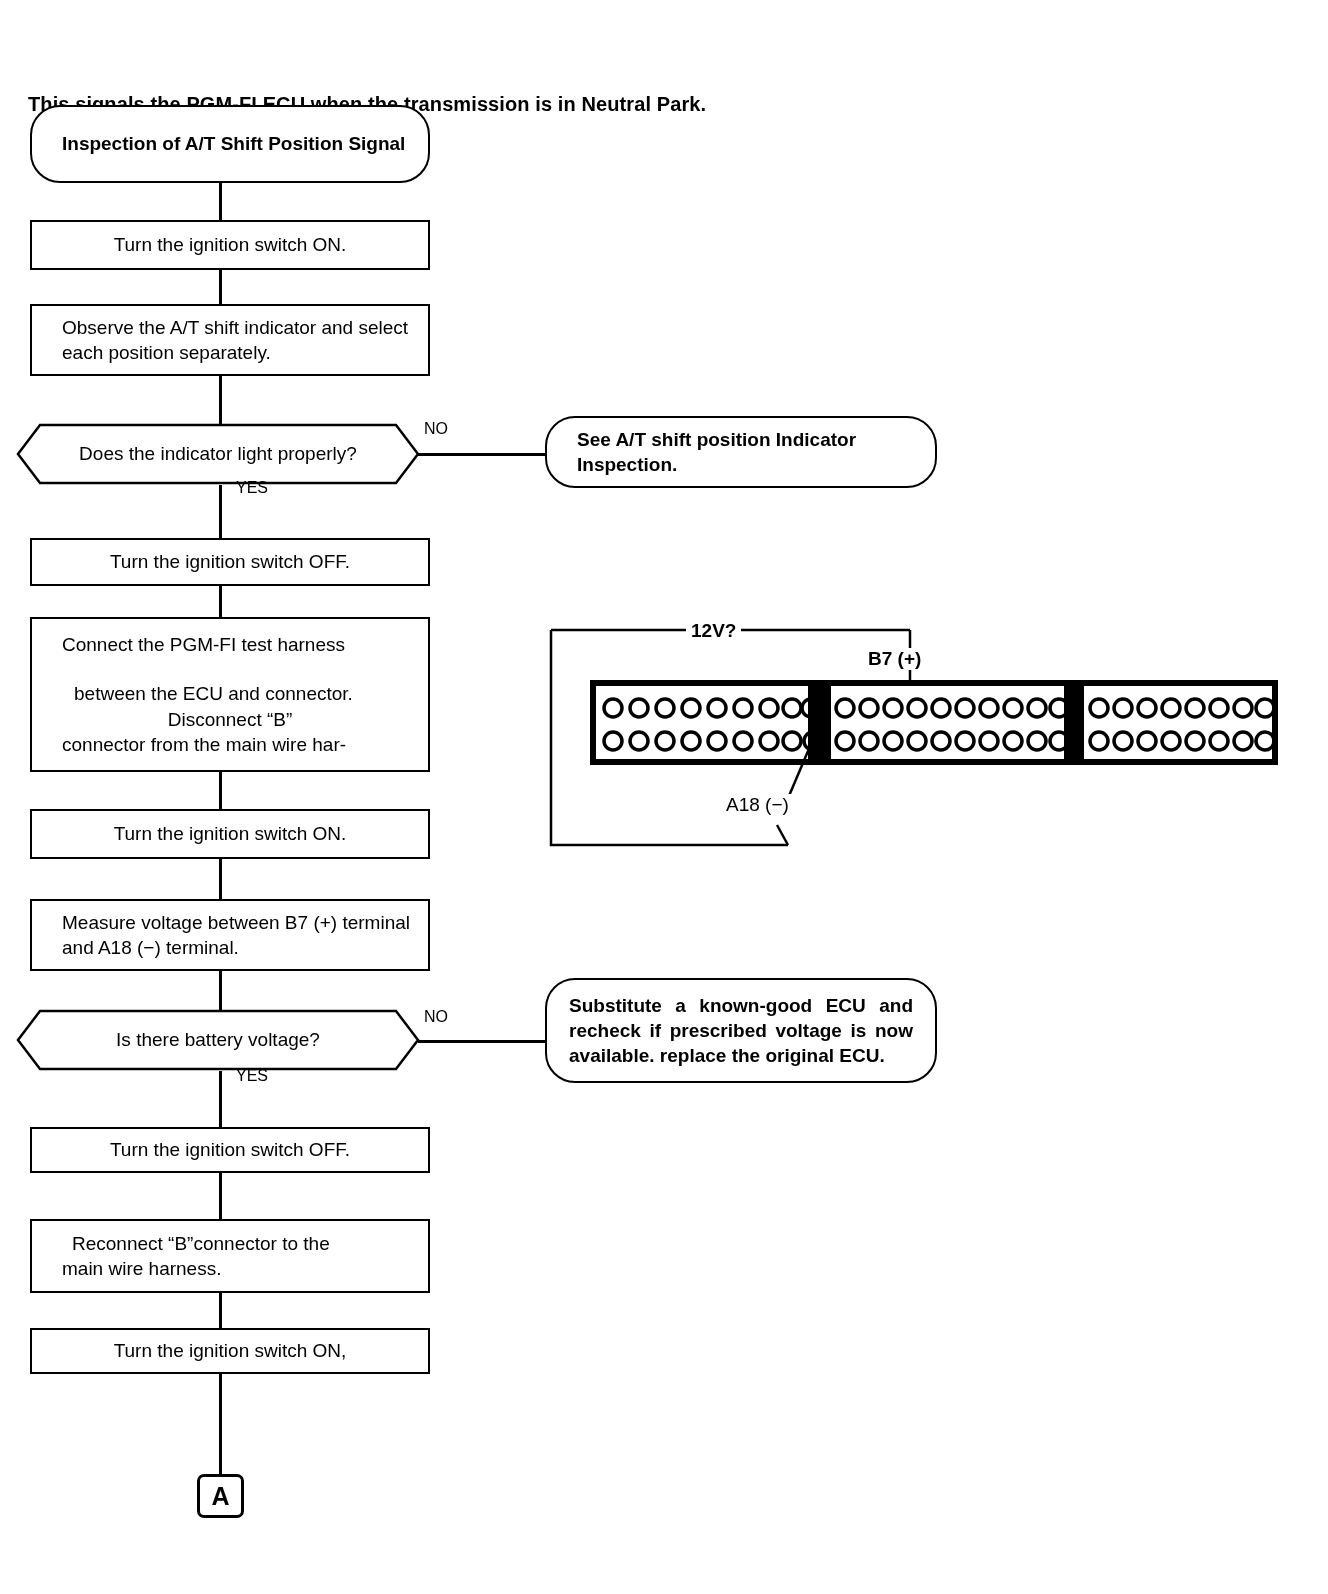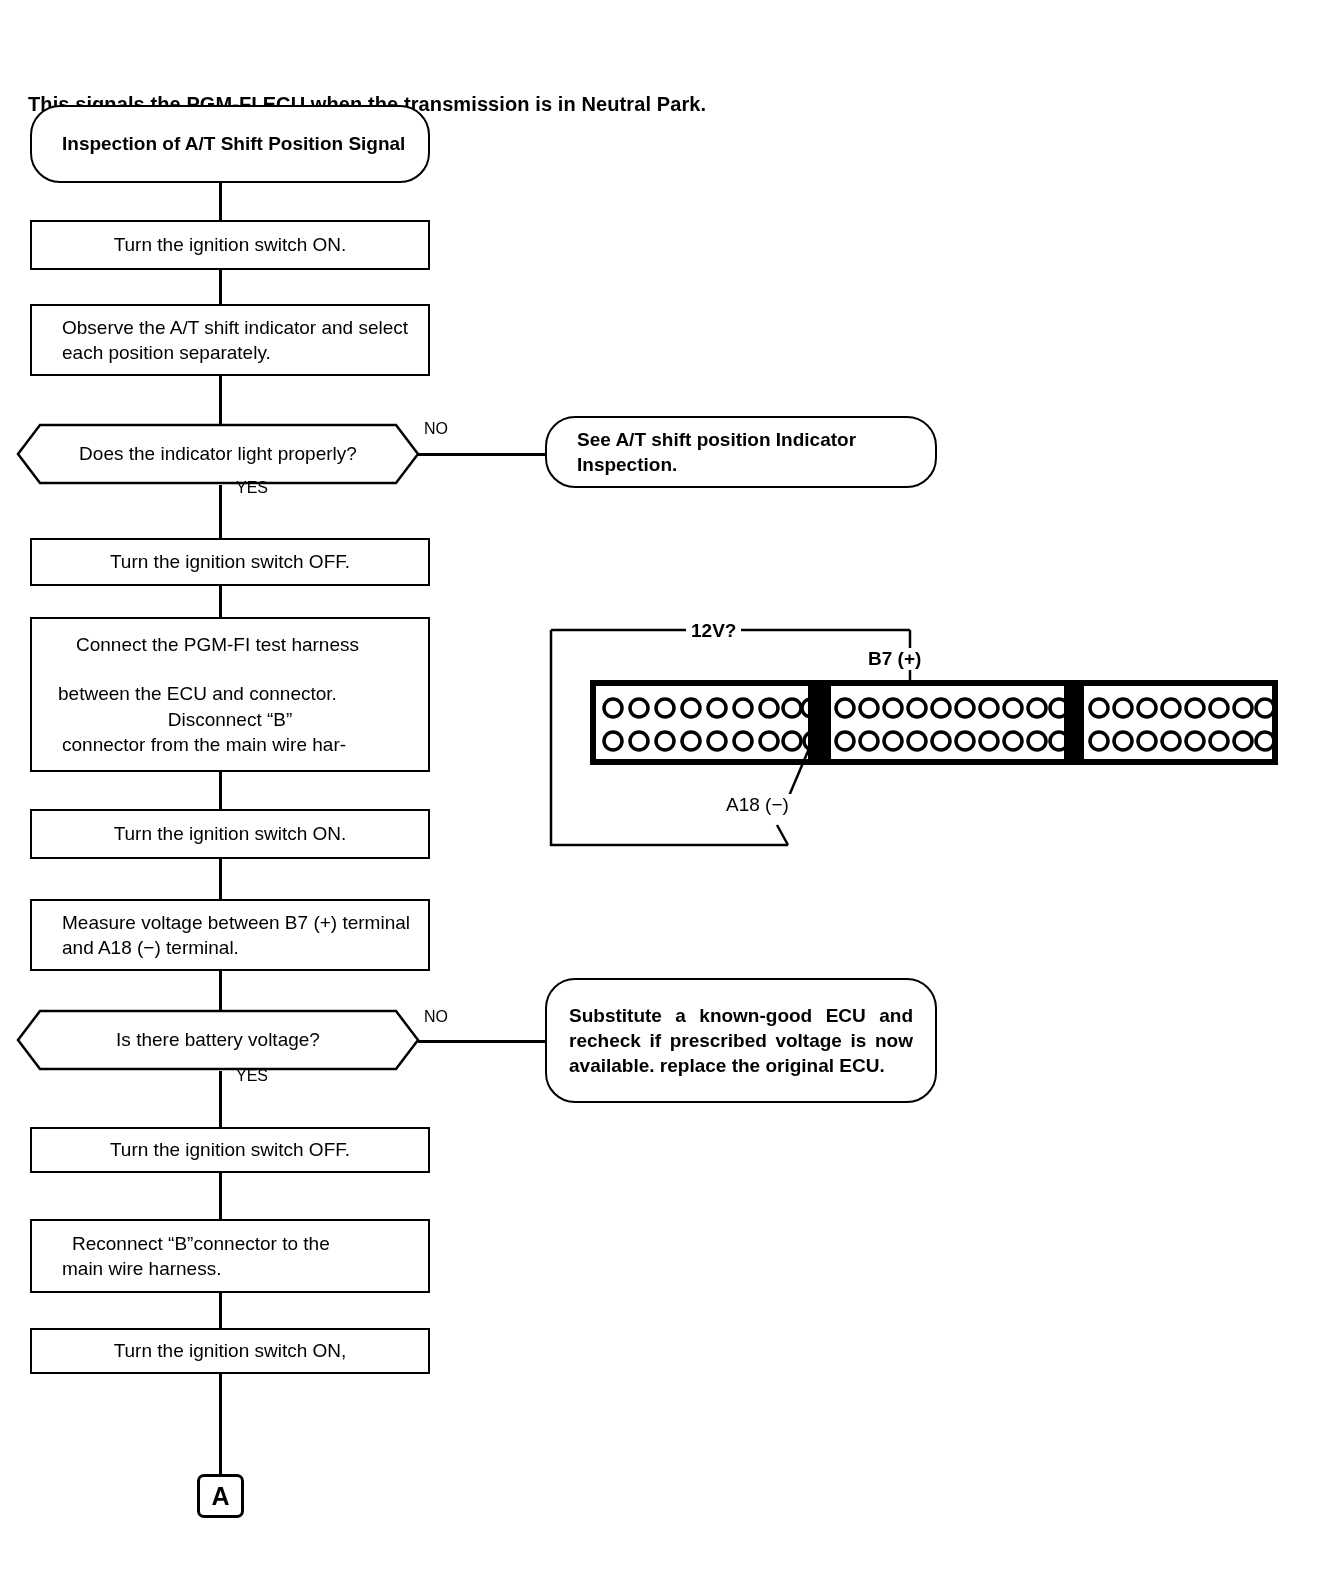--- a/index.html
+++ b/index.html
@@ -147,22 +147,22 @@
   <div class="box left bold" style="left:545px; top:416px; width:392px; height:72px;">
     <span class="txt">See A/T shift position Indicator Inspection.</span>
   </div>
 
   <div class="box center" style="left:30px; top:538px; width:400px; height:48px;">
     <span class="txt">Turn the ignition switch OFF.</span>
   </div>
   <div class="vline" style="left:219px; top:586px; height:31px;"></div>
 
   <div class="box" style="left:30px; top:617px; width:400px; height:155px;">
-    <span class="txt" style="text-align:left; padding-left:44px;">Connect the PGM-FI test harness</span>
-    <span class="txt" style="text-align:left; padding-left:26px;margin-top:24px;">between the ECU and connector.</span>
+    <span class="txt" style="text-align:left; padding-left:30px;">Connect the PGM-FI test harness</span>
+    <span class="txt" style="text-align:left; padding-left:42px;margin-top:24px;">between the ECU and connector.</span>
     <span class="txt" style="text-align:center;">Disconnect  “B”</span>
     <span class="txt" style="text-align:left; padding-left:30px;">connector from the main wire har-</span>
   </div>
   <div class="vline" style="left:219px; top:772px; height:37px;"></div>
 
   <div class="conn-wrap" style="left:543px; top:618px; width:760px; height:232px;">
     <svg width="760" height="232" viewBox="0 0 760 232">
 
       <path d="M 8 12 L 8 227 L 245 227" fill="none" stroke="#000" stroke-width="2.5"></path>
 
@@ -264,21 +264,21 @@
       <polygon points="24,2 380,2 402,31 380,60 24,60 2,31" fill="#ffffff" stroke="#000000" stroke-width="2.5"></polygon>
     </svg>
     <div class="hextext">Is there battery voltage?</div>
   </div>
   <div class="branch-label" style="left:424px; top:1008px;">NO</div>
   <div class="hline" style="left:418px; top:1040px; width:128px;"></div>
 
   <div class="vline" style="left:219px; top:1071px; height:56px;"></div>
   <div class="branch-label" style="left:236px; top:1067px;">YES</div>
 
-  <div class="box justify bold" style="left:545px; top:978px; width:392px; height:125px;">
+  <div class="box justify bold" style="left:545px; top:978px; width:392px; height:105px;">
     <span class="txt" style="padding:0 22px;">Substitute a known-good ECU and recheck if prescribed voltage is now available. replace the original ECU.</span>
   </div>
 
   <div class="box center" style="left:30px; top:1127px; width:400px; height:46px;">
     <span class="txt">Turn the ignition switch OFF.</span>
   </div>
   <div class="vline" style="left:219px; top:1173px; height:46px;"></div>
 
   <div class="box" style="left:30px; top:1219px; width:400px; height:74px;">
     <span class="txt" style="text-align:left; padding-left:40px;">Reconnect  “B”connector  to  the</span>

